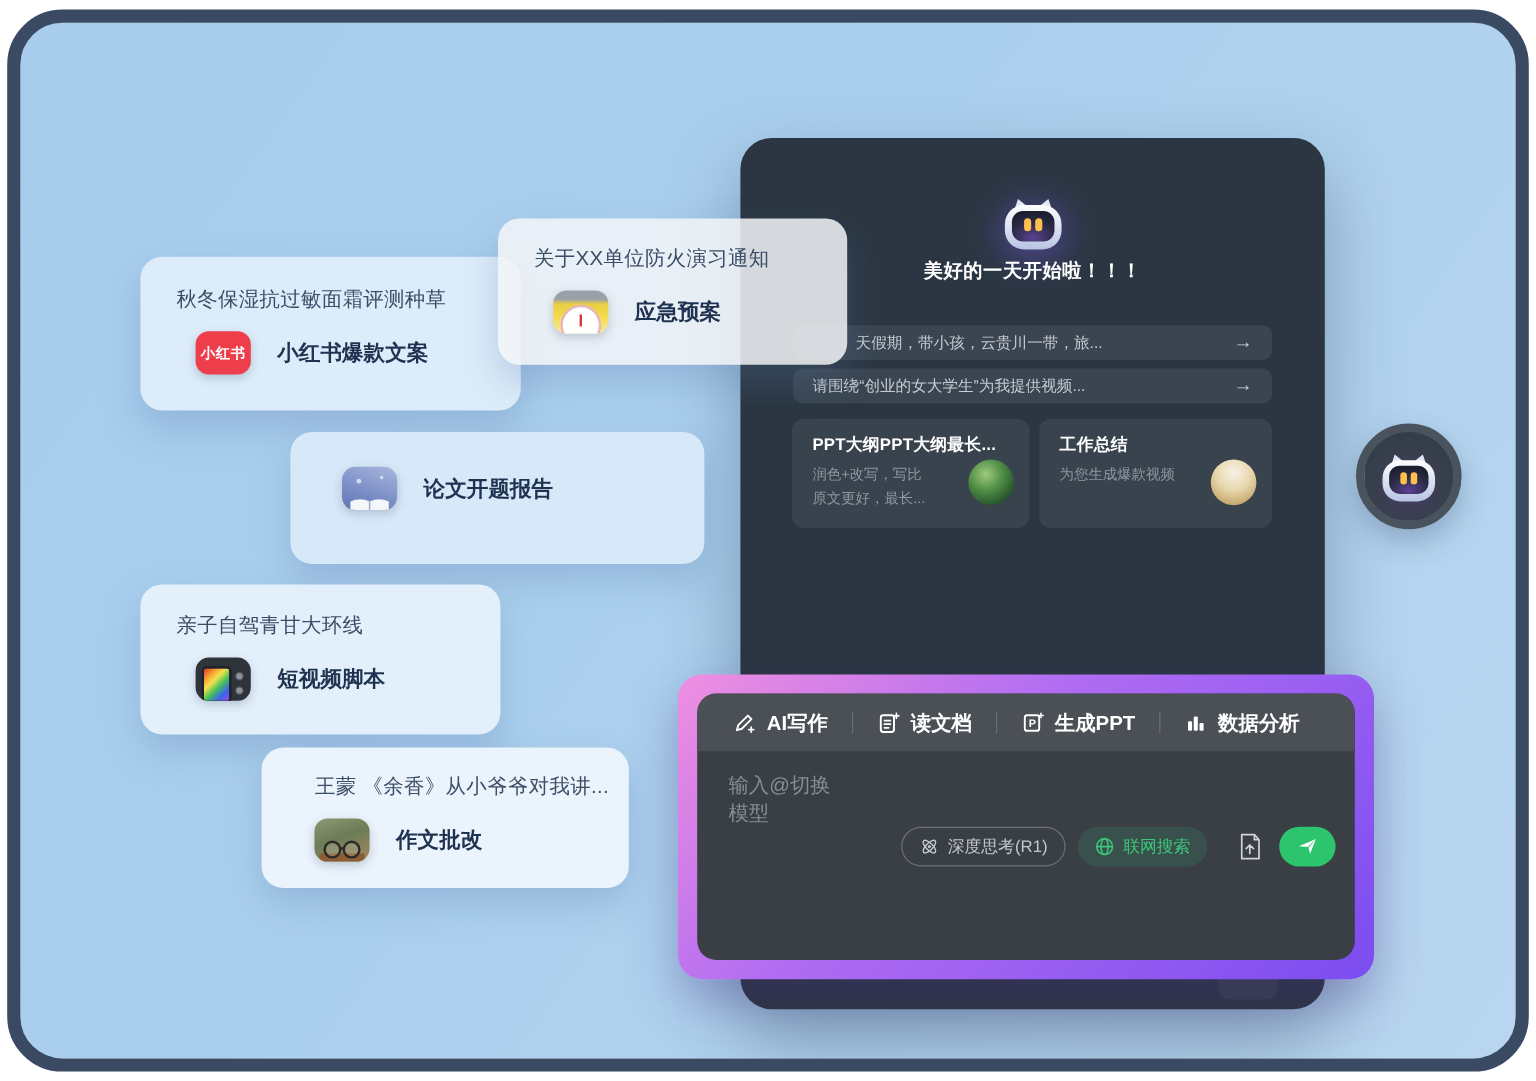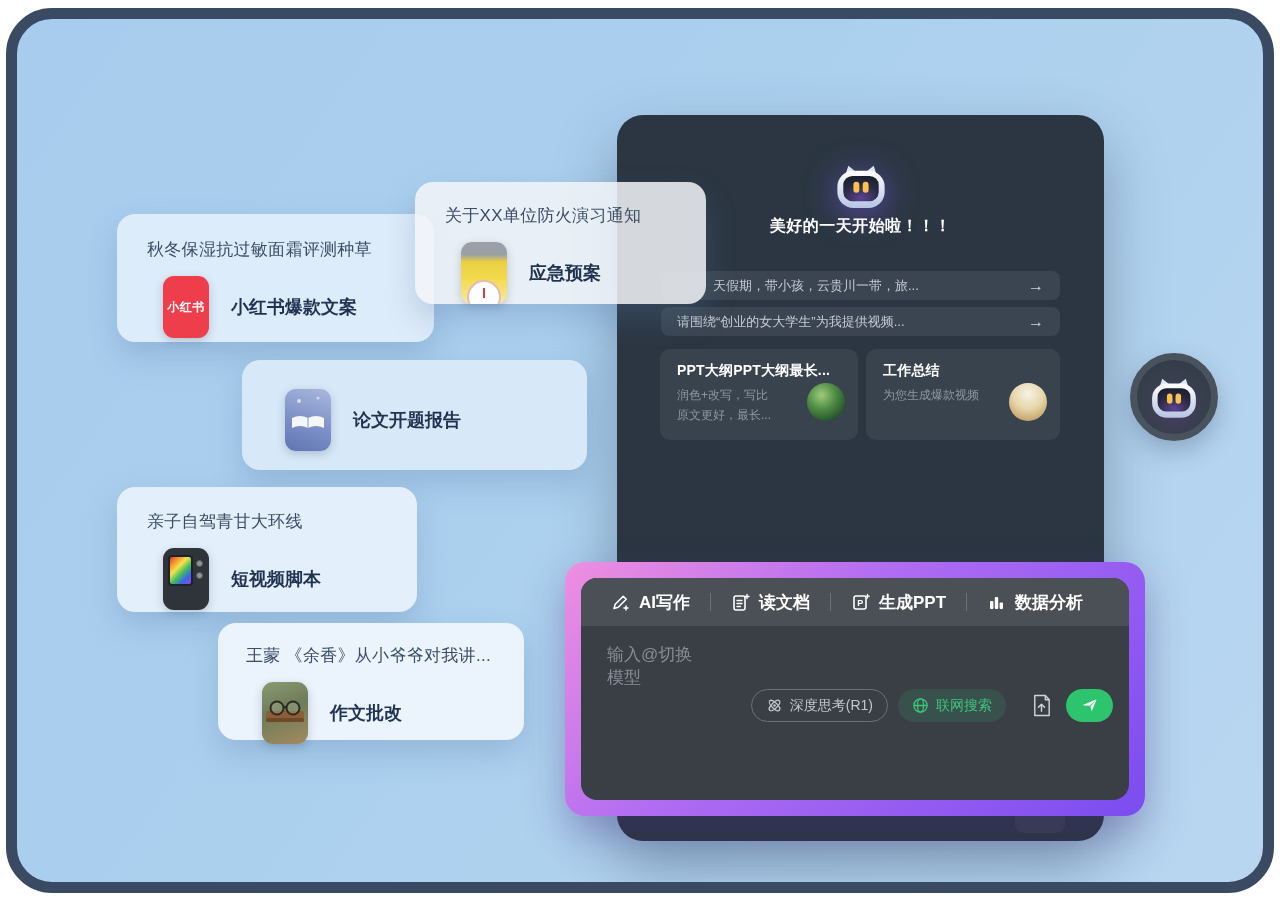--- a/index.html
+++ b/index.html
@@ -9,28 +9,28 @@
   
   .device { position:absolute; left:6px; top:8px; right:6px; bottom:8px;
     border:11px solid #3a4a63; border-radius:46px;
     background:linear-gradient(125deg,#a7cced 0%,#abd0ee 45%,#b9d6f0 100%); overflow:hidden; }
 
   
   .scard { position:absolute; border-radius:18px; box-shadow:0 14px 30px rgba(85,120,165,.28); z-index:3; cursor:pointer; }
   .scard .sc-title { font-size:17px; color:#3b4d66; letter-spacing:.3px; }
   .scard .sc-row { display:flex; align-items:center; gap:22px; margin-top:15px;padding-left:16px; }
   .scard .sc-label { font-size:18px; font-weight:700; color:#1f3250; }
-  .appicon { width:46px; height:62px; border-radius:11px; position:relative; overflow:hidden; flex:0 0 auto; box-shadow:0 3px 8px rgba(50,70,100,.25); }
+  .appicon { width:46px; height:36px; border-radius:11px; position:relative; overflow:hidden; flex:0 0 auto; box-shadow:0 3px 8px rgba(50,70,100,.25); }
 
   .card1 { left:100px; top:195px; width:317px; height:128px; background:#ddecfa; padding:24px 0 0 30px; }
   .card2 { left:398px; top:163px; width:291px; height:122px; background:rgba(243,244,247,.85); padding:22px 0 0 30px; z-index:4; }
   .card3 { left:225px; top:341px; width:345px; height:110px; background:#d7e8f8; padding:18px 0 0 27px; }
   .card3 .sc-row { margin-top:11px; }
   .card4 { left:100px; top:468px; width:300px; height:125px; background:#e3effb; padding:23px 0 0 30px; }
-  .card5 { left:201px; top:604px; width:306px; height:117px; background:#ebf3fc; padding:21px 0 0 28px; }
+  .card5 { left:201px; top:604px; width:306px; height:117px; background:#ebf3fc; padding:21px 0 0 28px;text-align:center; }
 
   .xhs { background:#ee3e4b; display:flex; align-items:center; justify-content:center; }
   .xhs span { color:#fff; font-weight:700; font-size:12px; letter-spacing:.5px; }
 
   .alarm { background:linear-gradient(180deg,#9aa0a8 0%,#9aa0a8 20%,#e9cf44 32%,#f3da4b 58%,#f6e9a0 100%); }
   .alarm .clock { position:absolute; left:50%; bottom:-10px; transform:translateX(-50%); width:34px; height:34px; border-radius:50%; background:#fff; border:2px solid #e6b8b8; }
   .alarm .hand { position:absolute; left:50%; top:6px; width:2px; height:10px; background:#d23b3b; transform:translateX(-50%); }
 
   .book { background:linear-gradient(200deg,#aab8de 0%,#8193c9 50%,#5f74b4 100%); }
   .tv { background:#2f343b; }

